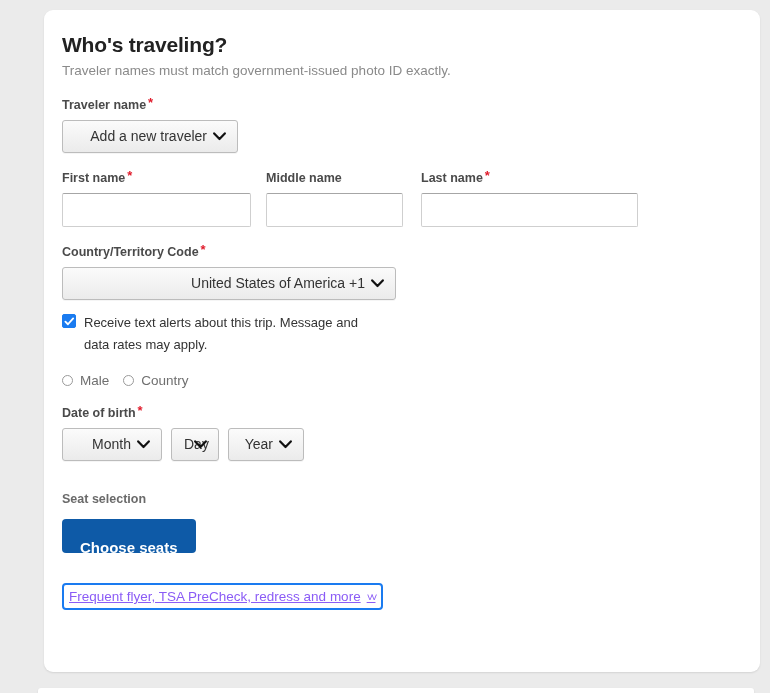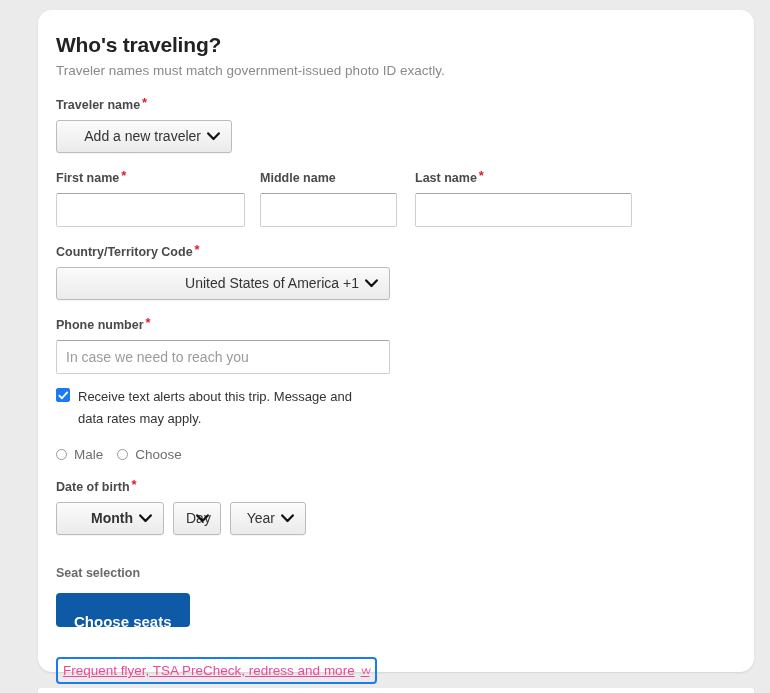--- a/index.html
+++ b/index.html
@@ -17,26 +17,26 @@
   }
 
   .page {
     position: relative;
     width: 770px;
     height: 693px;
   }
 
   .card {
     position: absolute;
-    left: 38px;
+    left: 44px;
     top: 10px;
     width: 716px;
     height: 662px;
     background: #ffffff;
-    border-radius: 14px;
+    border-radius: 9px;
     box-shadow: 0 1px 2px rgba(0,0,0,0.10);
     box-sizing: border-box;
   }
 
   .card-next {
     position: absolute;
     left: 38px;
     top: 688px;
     width: 716px;
     height: 40px;
@@ -112,21 +112,21 @@
     position: absolute;
     right: 11px;
     top: 0;
     font-size: 12px;
     font-weight: bold;
     color: #111111;
     line-height: 32px;
   }
   .sel-traveler { width: 176px; }
   .sel-country  { width: 334px; }
-  .sel-month    { width: 108px; font-weight: bold; }
+  .sel-month    { width: 100px; }
   .sel-day      { width: 48px;  }
   .sel-year     { width: 76px;  }
 
   
   .tinput {
     display: block;
     box-sizing: border-box;
     height: 34px;
     background: #ffffff;
     border: 1px solid #cfcfcf;
@@ -237,21 +237,21 @@
   
   .expand-wrap {
     margin-top: 26px;
     display: inline-block;
     border: 2px solid #1a7bf0;
     border-radius: 4px;
     padding: 2px 5px 3px 5px;
   }
   .expand-link {
     font-size: 13.5px;
-    color: #ec4899;
+    color: #8b5cf6;
     text-decoration: underline;
     cursor: pointer;
     white-space: nowrap;
   }
   .expand-link .dchev {
     margin-left: 6px;
     font-size: 11px;
     letter-spacing: -2px;
   }
 </style>
@@ -312,47 +312,41 @@
         </span>
         <div class="sel sel-country">
           <span>United States of America +1</span>
           <span class="chev" style="line-height: 31px;"><svg width="13" height="9" viewBox="0 0 13 9" style="vertical-align:middle">
                 <path d="M1.2 1.4 L6.5 7 L11.8 1.4" stroke="#111" stroke-width="2.2" fill="none" stroke-linecap="round" stroke-linejoin="round"></path>
               </svg></span>
         </div>
       </div>
 
       
-      <div class="field-block">
-        <span class="flabel">
-          <span>Phone number</span><span class="req">*</span>
-        </span>
-        <input class="tinput phone-input" type="text" placeholder="In case we need to reach you" style="">
-      </div>
 
       
       <div class="checkrow">
         <span class="cbox">
           <svg width="11" height="11" viewBox="0 0 12 12">
             <path d="M1.5 6.2 L4.3 9 L10 2.6" stroke="#ffffff" stroke-width="2" fill="none" stroke-linecap="round" stroke-linejoin="round"></path>
           </svg>
         </span>
         <span class="checklabel">Receive text alerts about this trip. Message and data rates may apply.</span>
       </div>
 
       
       <div class="field-block">
         <div class="radio-row">
           <span class="radio-item">
             <span class="rdot"></span>
             <span class="rlabel">Male</span>
           </span>
           <span class="radio-item">
             <span class="rdot"></span>
-            <span class="rlabel">Choose</span>
+            <span class="rlabel">Country</span>
           </span>
         </div>
       </div>
 
       
       <div class="field-block">
         <span class="flabel">
           <span>Date of birth</span><span class="req">*</span>
         </span>
         <div class="dob-row">

